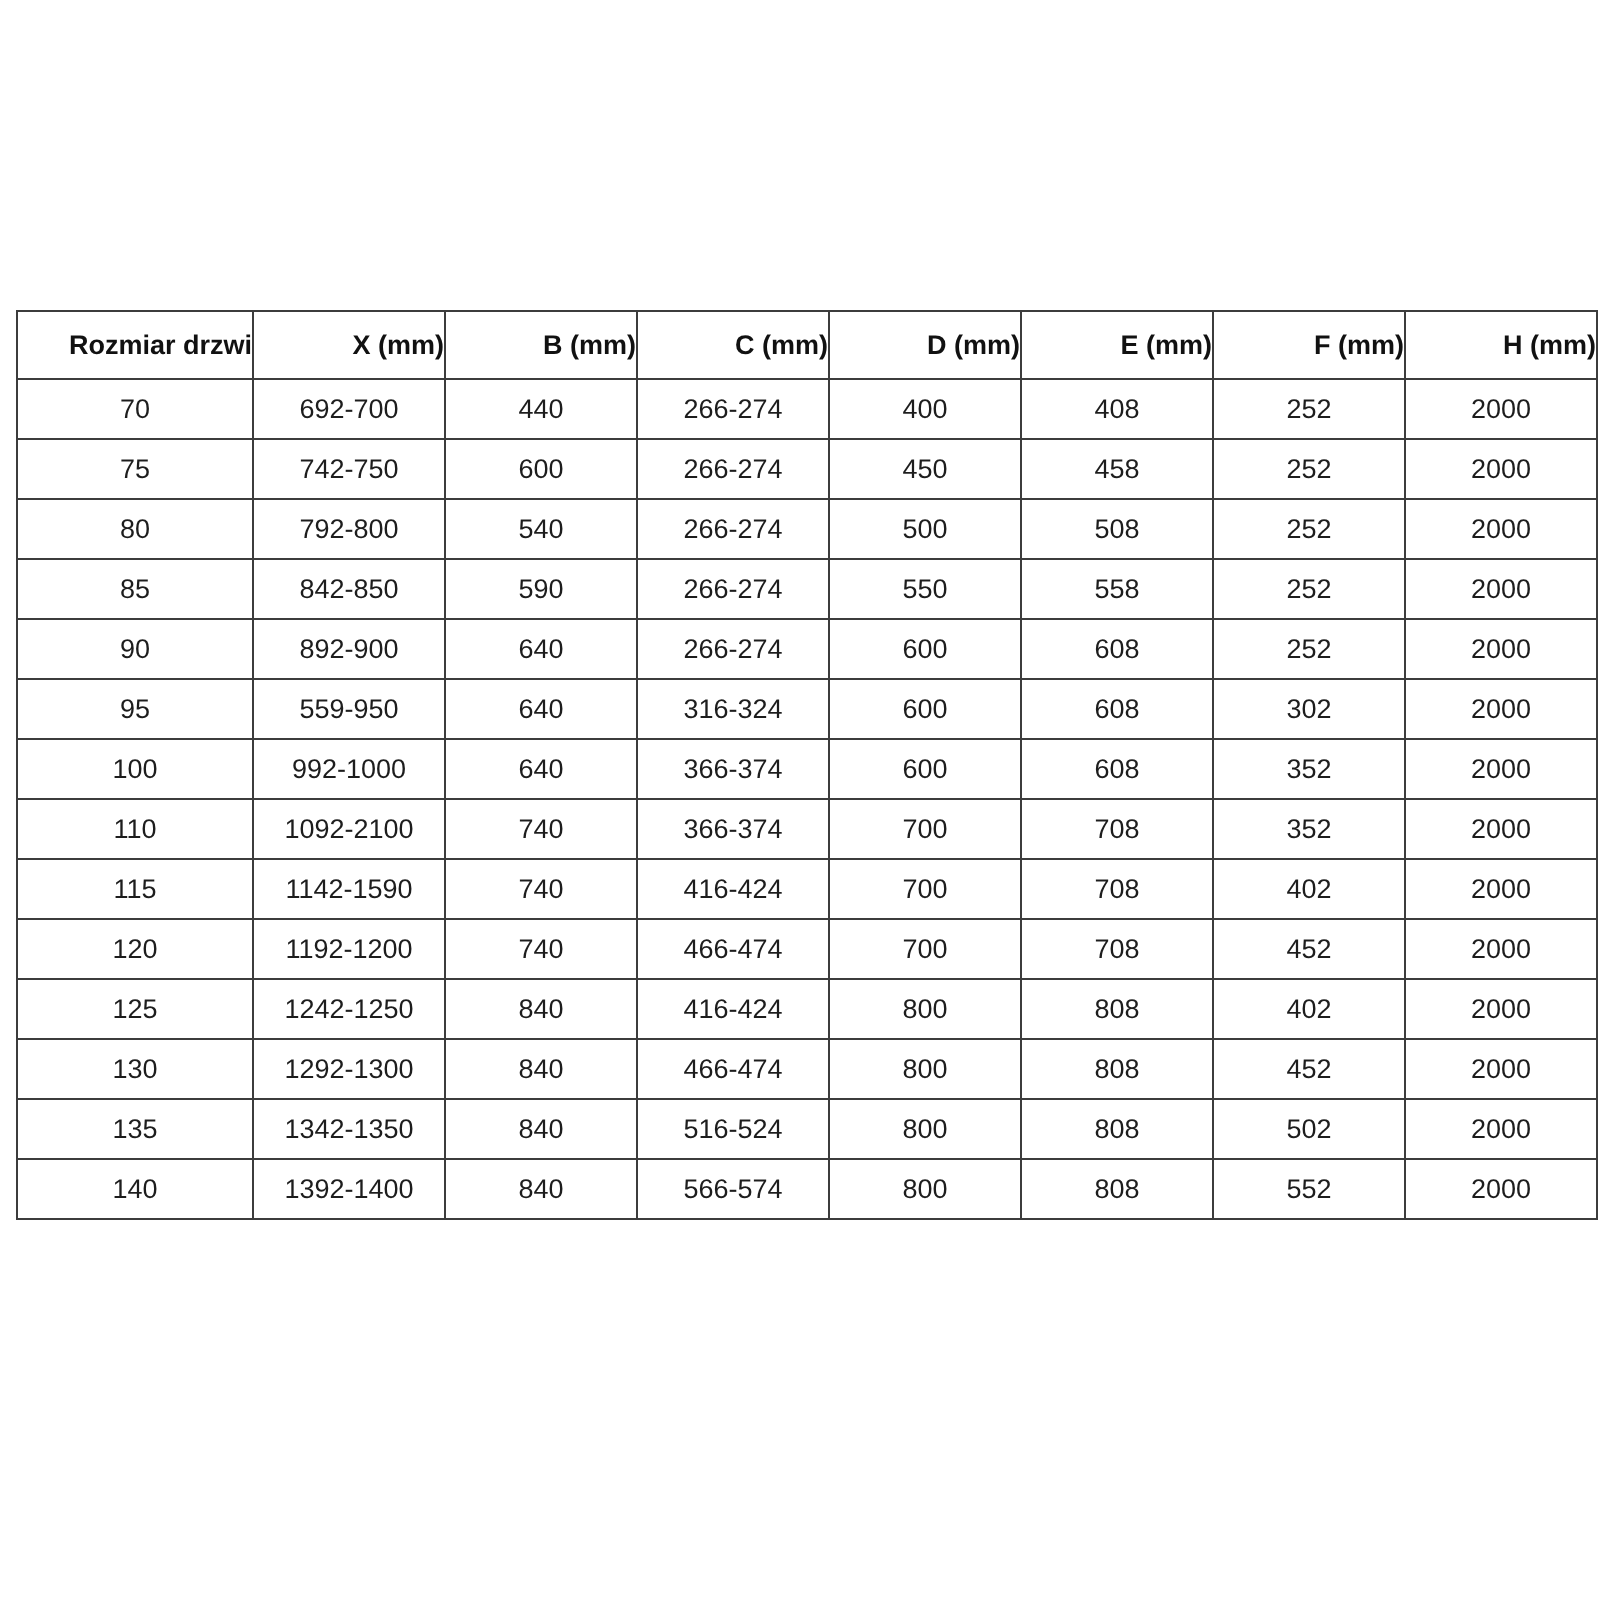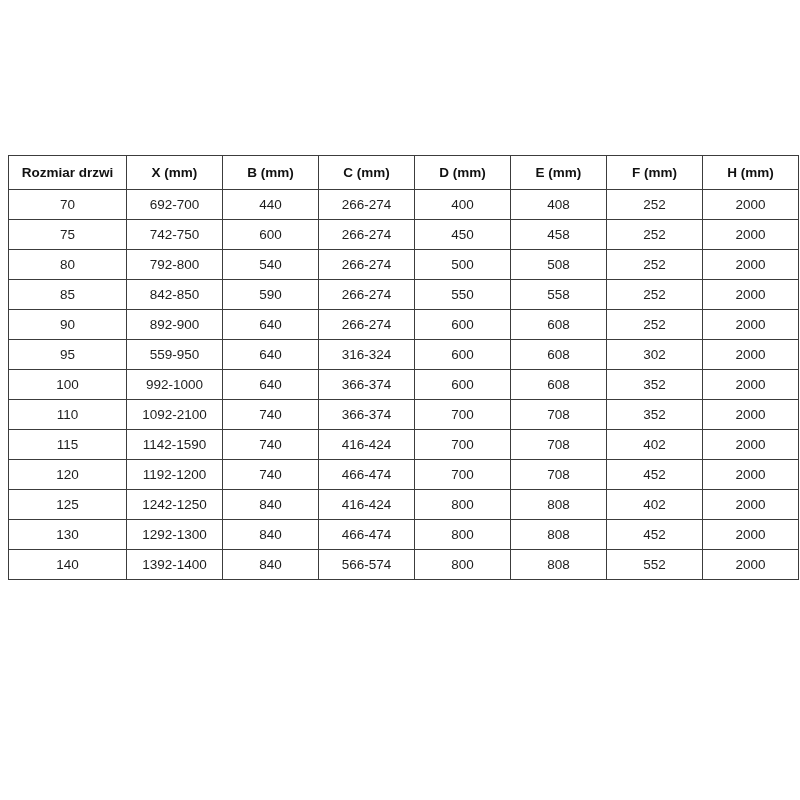--- a/index.html
+++ b/index.html
@@ -34,20 +34,21 @@
     font-size: 13.5px;
     line-height: 1;
     background: #ffffff;
     overflow: hidden;
     white-space: nowrap;
   }
   table.size-table th {
     height: 33px;
     font-weight: bold;
     color: var(--header-text-color, #111111);
+    text-align: right;
   }
   table.size-table td {
     height: 29px;
     font-weight: normal;
     color: var(--text-color, #1d1d1d);
   }
 </style>
 </head>
 <body style="background: rgb(255, 255, 255);">
 
@@ -190,20 +191,30 @@
           <td>130</td>
           <td>1292-1300</td>
           <td>840</td>
           <td>466-474</td>
           <td>800</td>
           <td>808</td>
           <td>452</td>
           <td>2000</td>
         </tr>
         <tr>
+          <td>135</td>
+          <td>1342-1350</td>
+          <td>840</td>
+          <td>516-524</td>
+          <td>800</td>
+          <td>808</td>
+          <td>502</td>
+          <td>2000</td>
+        </tr>
+        <tr>
           <td>140</td>
           <td>1392-1400</td>
           <td>840</td>
           <td>566-574</td>
           <td>800</td>
           <td>808</td>
           <td>552</td>
           <td>2000</td>
         </tr>
       </tbody>

